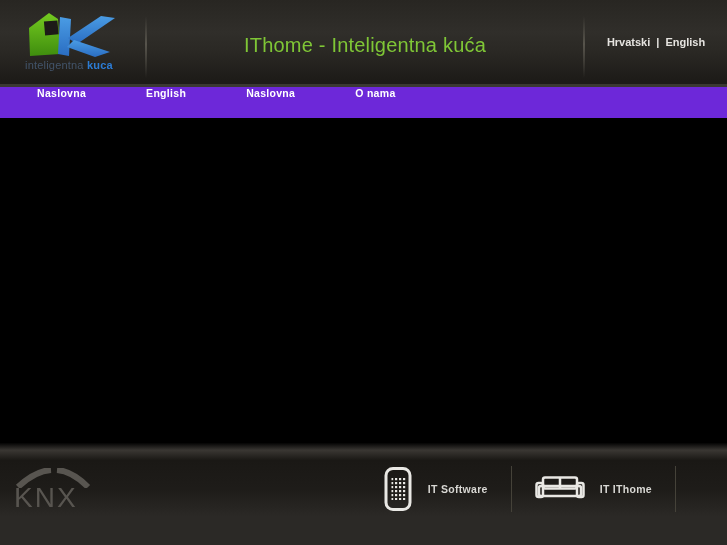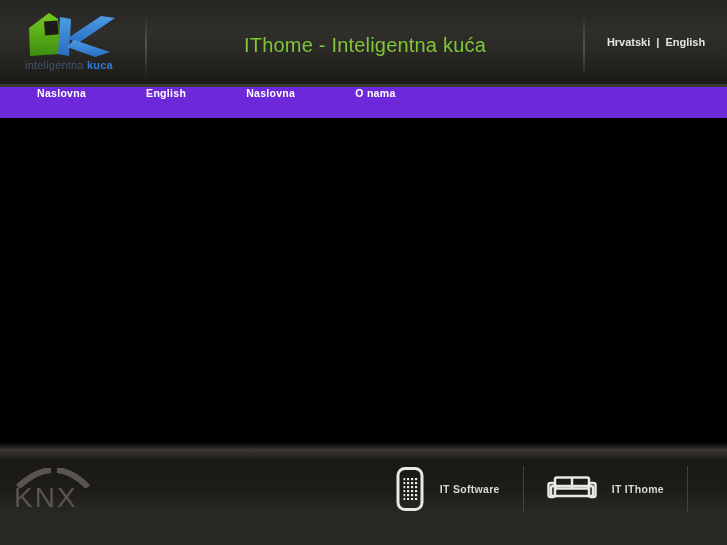--- a/index.html
+++ b/index.html
@@ -33,21 +33,21 @@
   .content{flex:1;background:#000;}
 
   
   .footer{
     height:102px;flex:0 0 auto;display:flex;align-items:center;
     background:linear-gradient(180deg,#040404 0%,#3a3733 7%,#1a1815 17%,#1e1c19 45%,#262421 62%,#2b2926 72%,#2b2926 100%);
   }
   .knx{margin-left:14px;transform:translateY(-5px);}
   .knx-arc{display:block;margin-left:1px;}
   .knx-text{font-size:28px;font-weight:normal;letter-spacing:2px;color:#585550;line-height:26px;margin-top:-3px;}
-  .footer-right{margin-left:auto;margin-right:16px;display:flex;align-items:center;transform:translateY(-5px);}
+  .footer-right{margin-left:auto;margin-right:28px;display:flex;align-items:center;transform:translateY(-5px);}
   .fitem{display:flex;align-items:center;gap:15px;cursor:pointer;}
   .fitem svg{display:block;flex:0 0 auto;}
   .flabel{font-size:10.5px;font-weight:bold;color:#d8d7d3;letter-spacing:0.3px;white-space:nowrap;}
   .fdiv{width:1px;height:46px;background:#454239;margin:0 23px;flex:0 0 auto;}
 </style>
 </head>
 <body>
 
 <div class="page">
 

